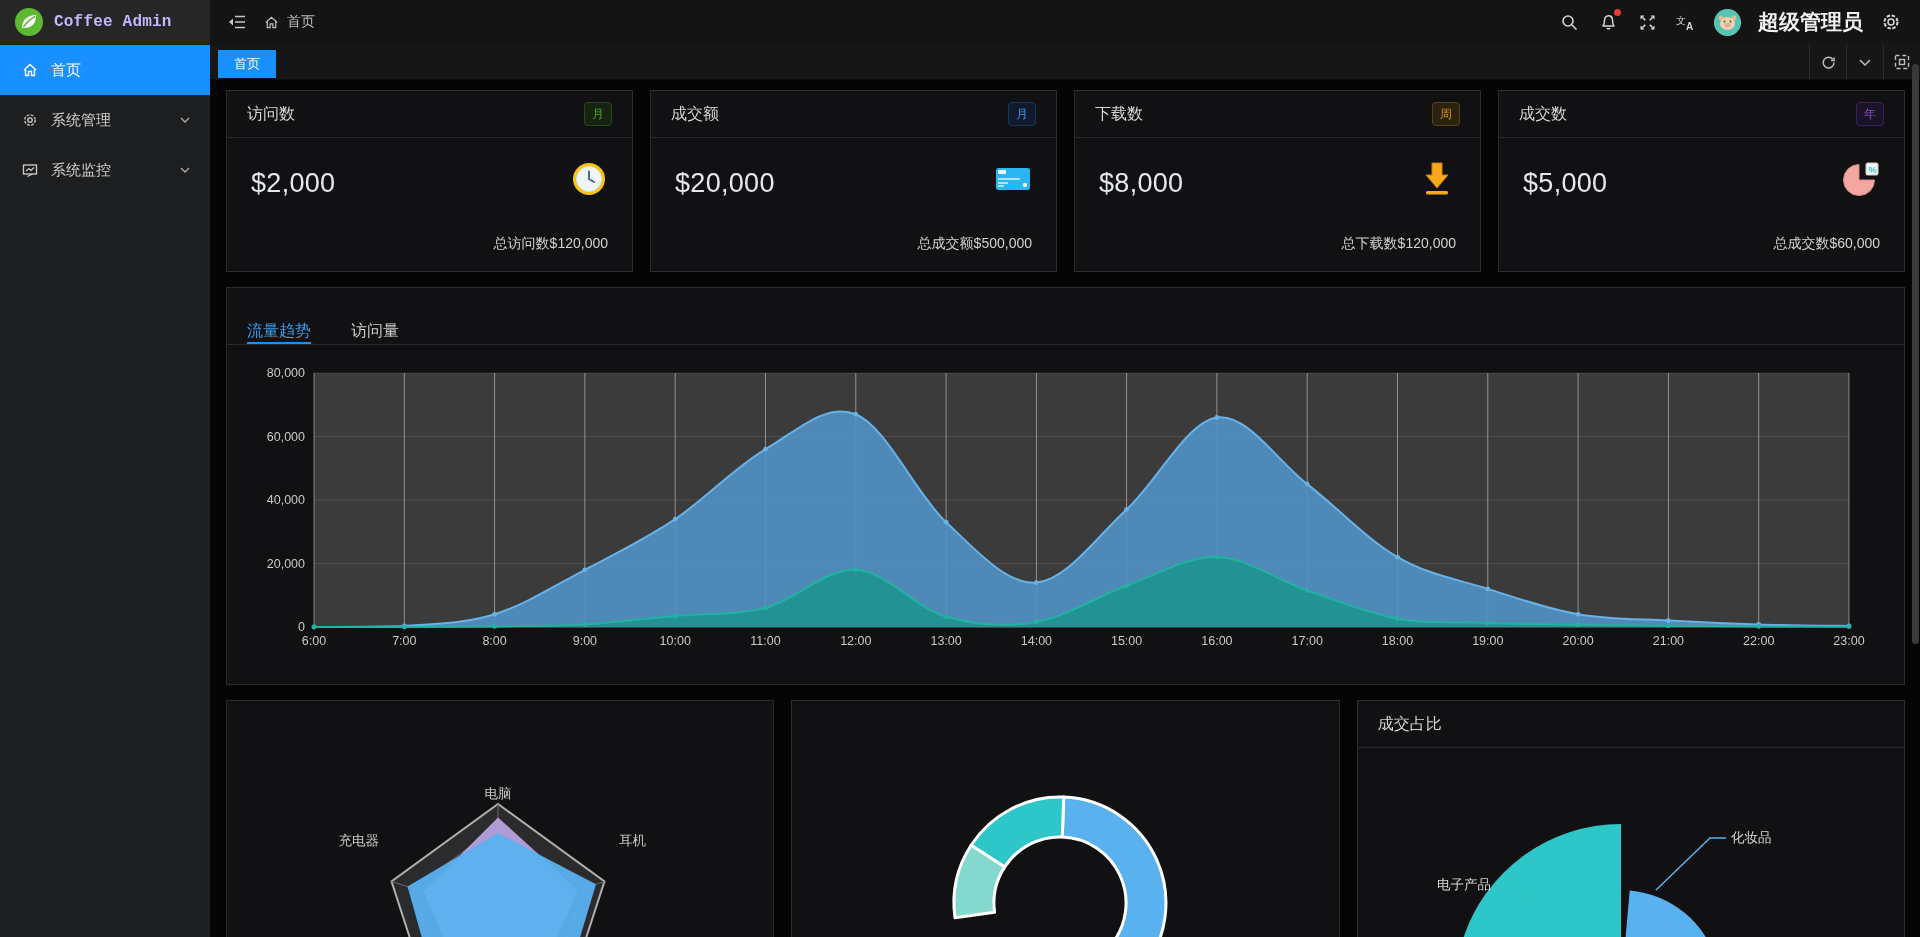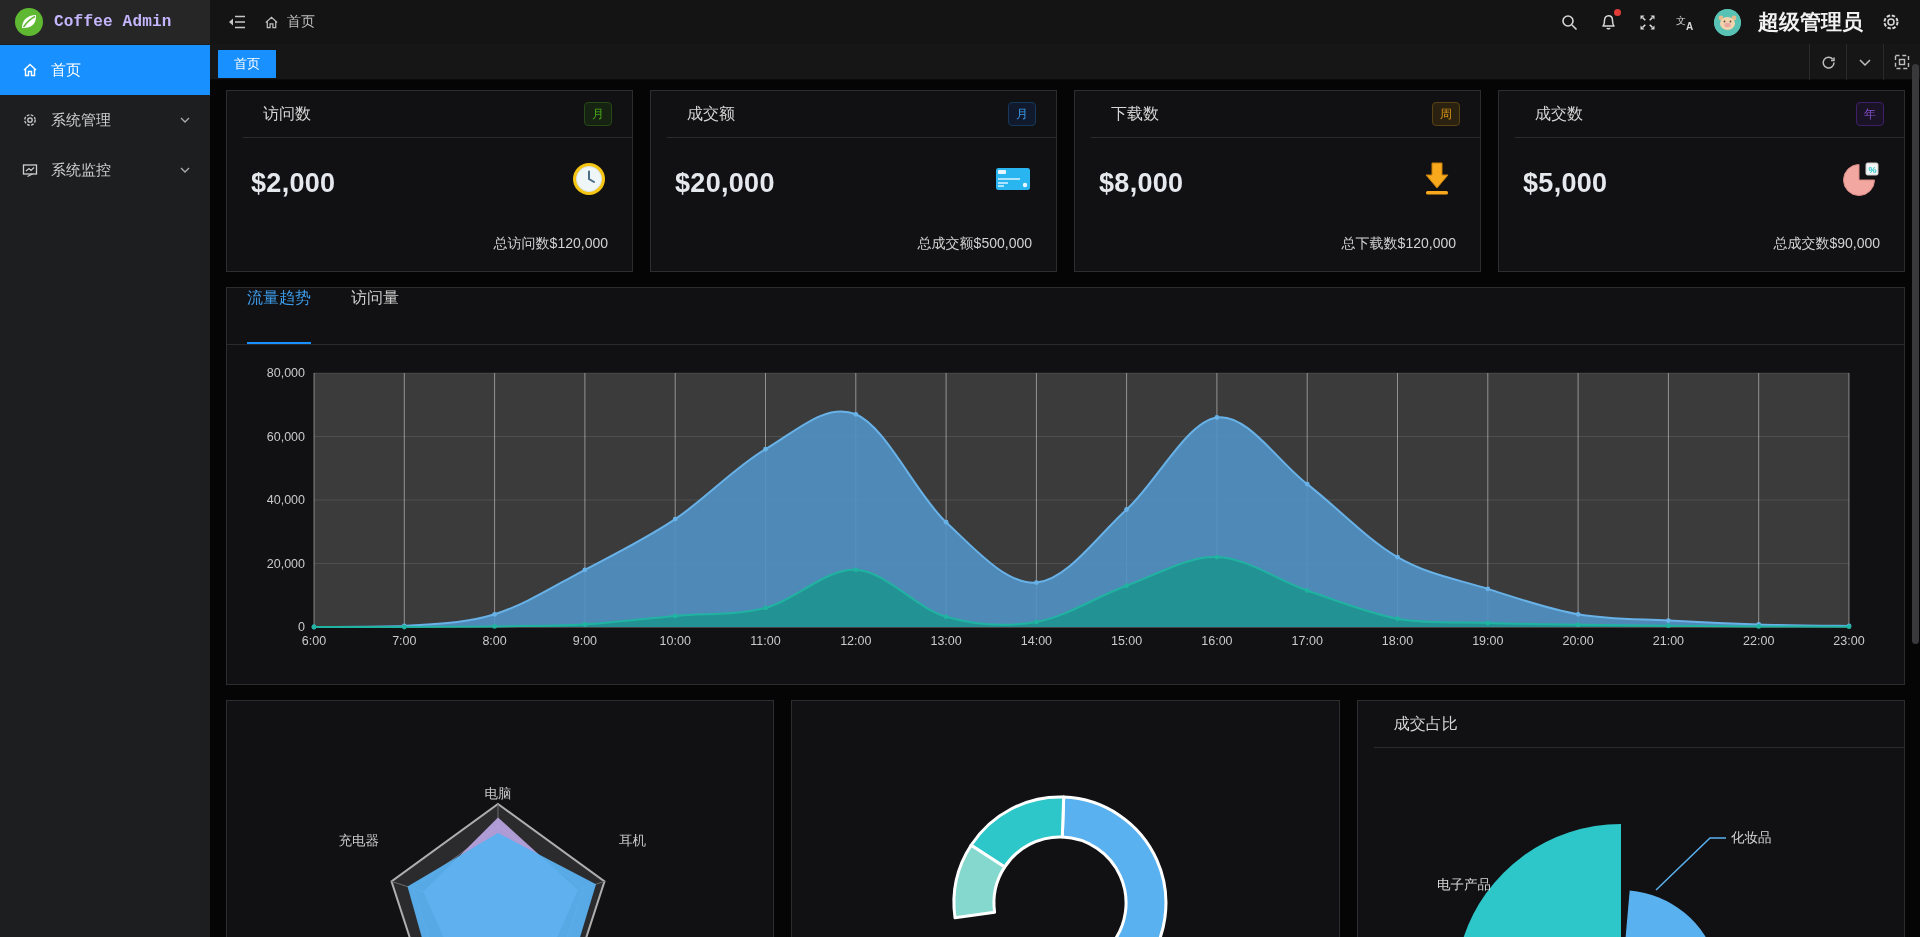--- a/index.html
+++ b/index.html
@@ -30,37 +30,37 @@
   .tabbar { height:36px; background:#161616; border-bottom:1px solid #0a0a0a; display:flex; align-items:flex-end; padding-left:8px; position:relative; }
   .tab { height:28px; margin-bottom:1px; padding:0 16px; display:flex; align-items:center; font-size:13px; cursor:pointer; }
   .tab.active { background:#1890ff; color:#fff; }
   .tab-controls { position:absolute; right:0; top:0; height:36px; display:flex; align-items:center; }
   .tab-ctrl { width:37px; height:36px; display:flex; align-items:center; justify-content:center; border-left:1px solid #2a2a2a; color:#bdbdbd; cursor:pointer; }
 
   .content { flex:1; padding:10px 15px 0 16px; background:#050505; overflow:hidden; }
 
   
   .card { background:#111113; border:1px solid #2d2d2f; }
-  .card-header { height:47px; border-bottom:1px solid #2a2a2c; display:flex; align-items:center; padding:0 20px; font-size:16px; color:#d6d6d6;margin-left:16px; }
+  .card-header { height:47px; border-bottom:1px solid #2a2a2c; display:flex; align-items:center; padding:0 20px; font-size:16px; color:#d6d6d6; }
 
   .stats-row { display:grid; grid-template-columns:repeat(4,1fr); gap:17px; }
   .stat-card { height:182px; display:flex; flex-direction:column; }
   .stat-badge { margin-left:auto; font-size:12px; line-height:1; padding:5px 7px; border-radius:4px; border:1px solid; }
   .badge-green  { color:#49aa19; border-color:#274916; background:#162312; }
   .badge-blue   { color:#3c9ae8; border-color:#15395b; background:#111a2c; }
   .badge-orange { color:#d89614; border-color:#594214; background:#2b2111; }
   .badge-purple { color:#854eca; border-color:#3e2069; background:#1a1325; }
   .stat-body { flex:1; position:relative; padding:0 24px; }
-  .stat-value { position:absolute; left:24px; top:30px; font-size:27px; font-weight:bold; color:#e5e9ee; letter-spacing:.3px; }
+  .stat-value { position:absolute; left:24px; top:30px; font-size:27px; font-weight:normal; color:#e5e9ee; letter-spacing:.3px; }
   .stat-icon { position:absolute; right:24px; top:22px; width:38px; height:38px; }
   .stat-footer { position:absolute; left:24px; right:24px; bottom:18px; display:flex; justify-content:flex-end; font-size:14px; color:#d2d2d2; }
 
   .trend-card { margin-top:15px; height:398px; }
   .trend-header { height:57px; border-bottom:1px solid #2a2a2c; display:flex; align-items:stretch; padding-left:20px; gap:40px; }
-  .trend-tab { display:flex; align-items:flex-start; font-size:16px; color:#cfcfcf; cursor:pointer; border-bottom:2px solid transparent; }
+  .trend-tab { display:flex; align-items:flex-end; font-size:16px; color:#cfcfcf; cursor:pointer; border-bottom:2px solid transparent; }
   .trend-tab.active { color:#3c9ae8; border-bottom-color:#1890ff; }
 
   .bottom-row { margin-top:15px; display:grid; grid-template-columns:repeat(3,1fr); gap:17px; }
   .bottom-card { height:400px; display:flex; flex-direction:column; }
   .chart-body { flex:1; overflow:hidden; }
 
   svg text { font-family:"Liberation Sans","DejaVu Sans",sans-serif; }
 
   .scroll-thumb { position:absolute; right:1px; top:64px; width:7px; height:580px; background:#39393c; border-radius:4px; }
 </style>
@@ -266,21 +266,21 @@
           </div>
           <div class="stat-body">
             <div class="stat-value">$5,000</div>
             <svg class="stat-icon" viewBox="0 0 38 38">
               <path d="M17 20 V4.5 A15.5 15.5 0 1 0 32.5 20 Z" fill="#f2a7a0" stroke="#d98a85" stroke-width="1"></path>
               <rect x="24" y="3" width="12" height="12" rx="1.5" fill="#f5f5f5" stroke="#cccccc"></rect>
               <text x="26.5" y="12.5" font-size="9" fill="#2ec7c9" font-weight="bold">%</text>
             </svg>
             <div class="stat-footer">
               <span>总成交数</span>
-              <span>$90,000</span>
+              <span>$60,000</span>
             </div>
           </div>
         </div>
       </div>
 
       <div class="card trend-card">
         <div class="trend-header">
           <div class="trend-tab active">
             <span>流量趋势</span>
           </div>

